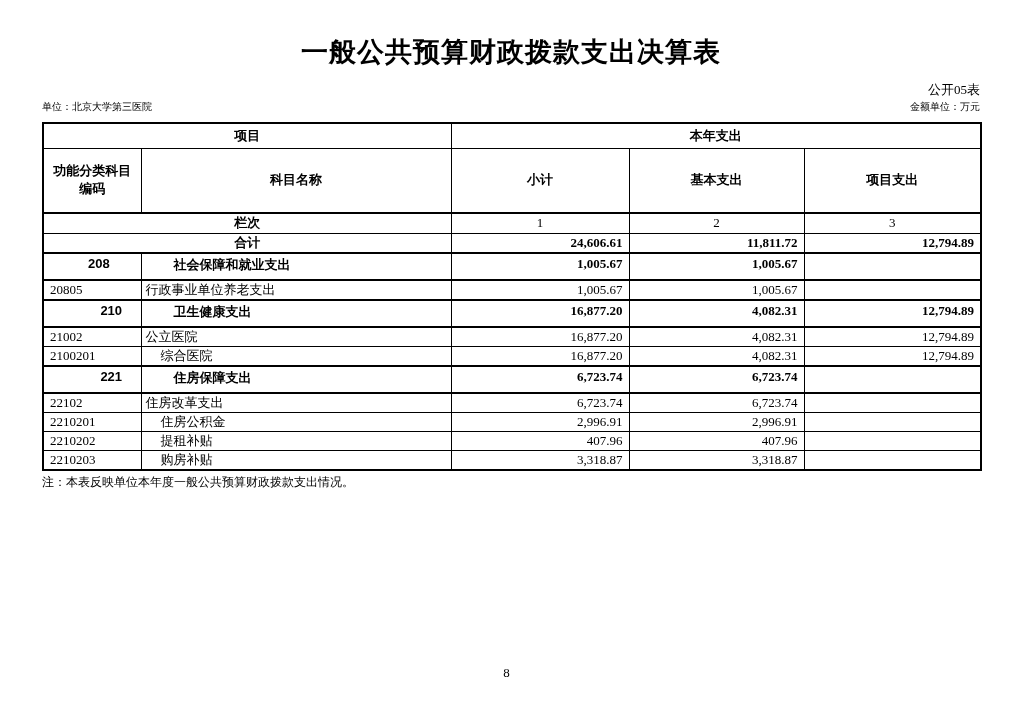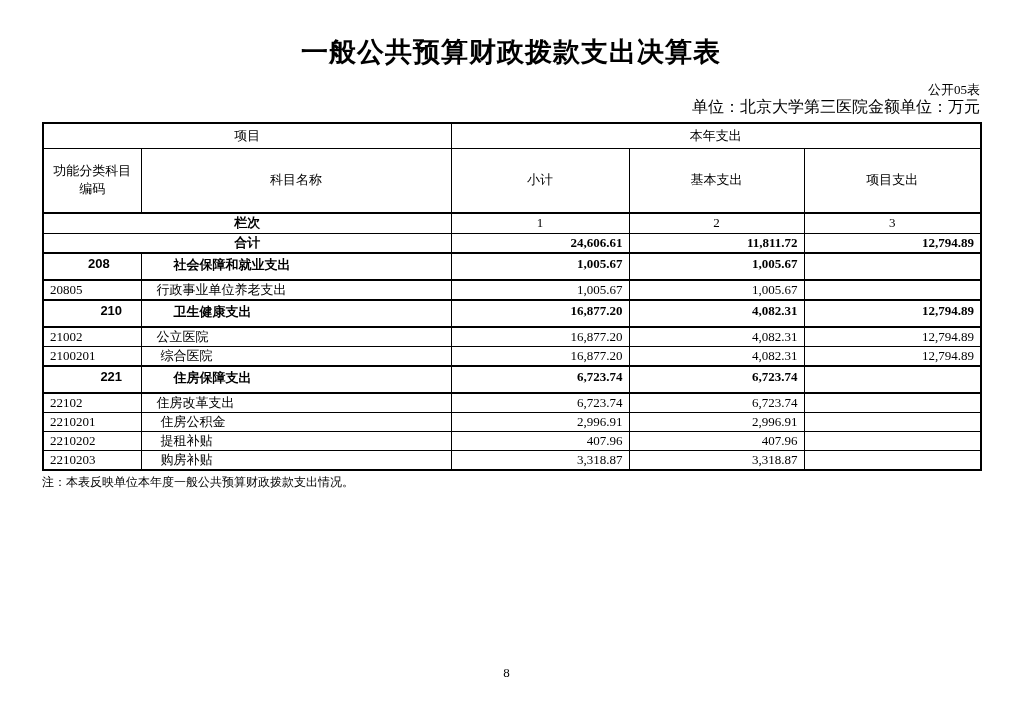--- a/index.html
+++ b/index.html
@@ -12,36 +12,36 @@
   }
   .sheet { padding:0 33px 0 42px; }
 
   .doc-title {
     margin-top:36px; height:32px; line-height:32px;
     text-align:center;
     font-family:"Liberation Sans","DejaVu Sans",sans-serif;
     font-weight:bold; font-size:27px; letter-spacing:1px;
   }
   .meta-line1 { margin-top:14px; text-align:right; font-size:13px; line-height:16px; }
-  .meta-line2 { display:flex; justify-content:flex-end; font-size:16px; line-height:17px; }
+  .meta-line2 { display:flex; justify-content:space-between; font-size:10px; line-height:17px; }
 
   table.tbl {
     margin-top:7px;
     border-collapse:collapse; table-layout:fixed;
     width:938px; border:2px solid #000;
     font-size:13px;
   }
   .tbl th, .tbl td {
     border:1px solid #000;
     padding:0 6px; overflow:hidden; white-space:nowrap;
     vertical-align:middle;
   }
   .tbl th {
     font-family:"Liberation Sans","DejaVu Sans",sans-serif;
-    font-weight:normal; text-align:center; white-space:normal;
+    font-weight:bold; text-align:center; white-space:normal;
     padding:0 4px;
   }
   tr.row-group th { height:25px; }
   tr.row-header2 th { height:65px; border-bottom-width:2px; }
   tr.row-lanci { height:20px; }
   tr.row-lanci .lanci-label {
     font-family:"Liberation Sans","DejaVu Sans",sans-serif;
     font-weight:bold; text-align:center;
   }
   tr.row-lanci .lanci-num { text-align:center; }
@@ -63,21 +63,21 @@
   tr.row-category .cell-code,
   tr.row-category .cell-name {
     font-family:"Liberation Sans","DejaVu Sans",sans-serif;
     font-weight:bold;
   }
   tr.row-category .cell-val { font-weight:bold; }
   tr.row-category .cell-name { padding-left:32px;margin-left:22px; }
   .cell-code.center { text-align:center; }
 
   tr.row-level2 td, tr.row-level3 td { height:18px; }
-  tr.row-level2 .cell-name { padding-left:15px; }
+  tr.row-level2 .cell-name { padding-left:4px; }
   tr.row-level3 .cell-name { padding-left:19px; }
 
   .note { margin-top:3px; font-size:12px; line-height:17px; }
   .page-num {
     position:absolute; bottom:34px; left:0; width:100%;
     text-align:center; font-size:13px;
   }
 </style>
 </head>
 <body>

